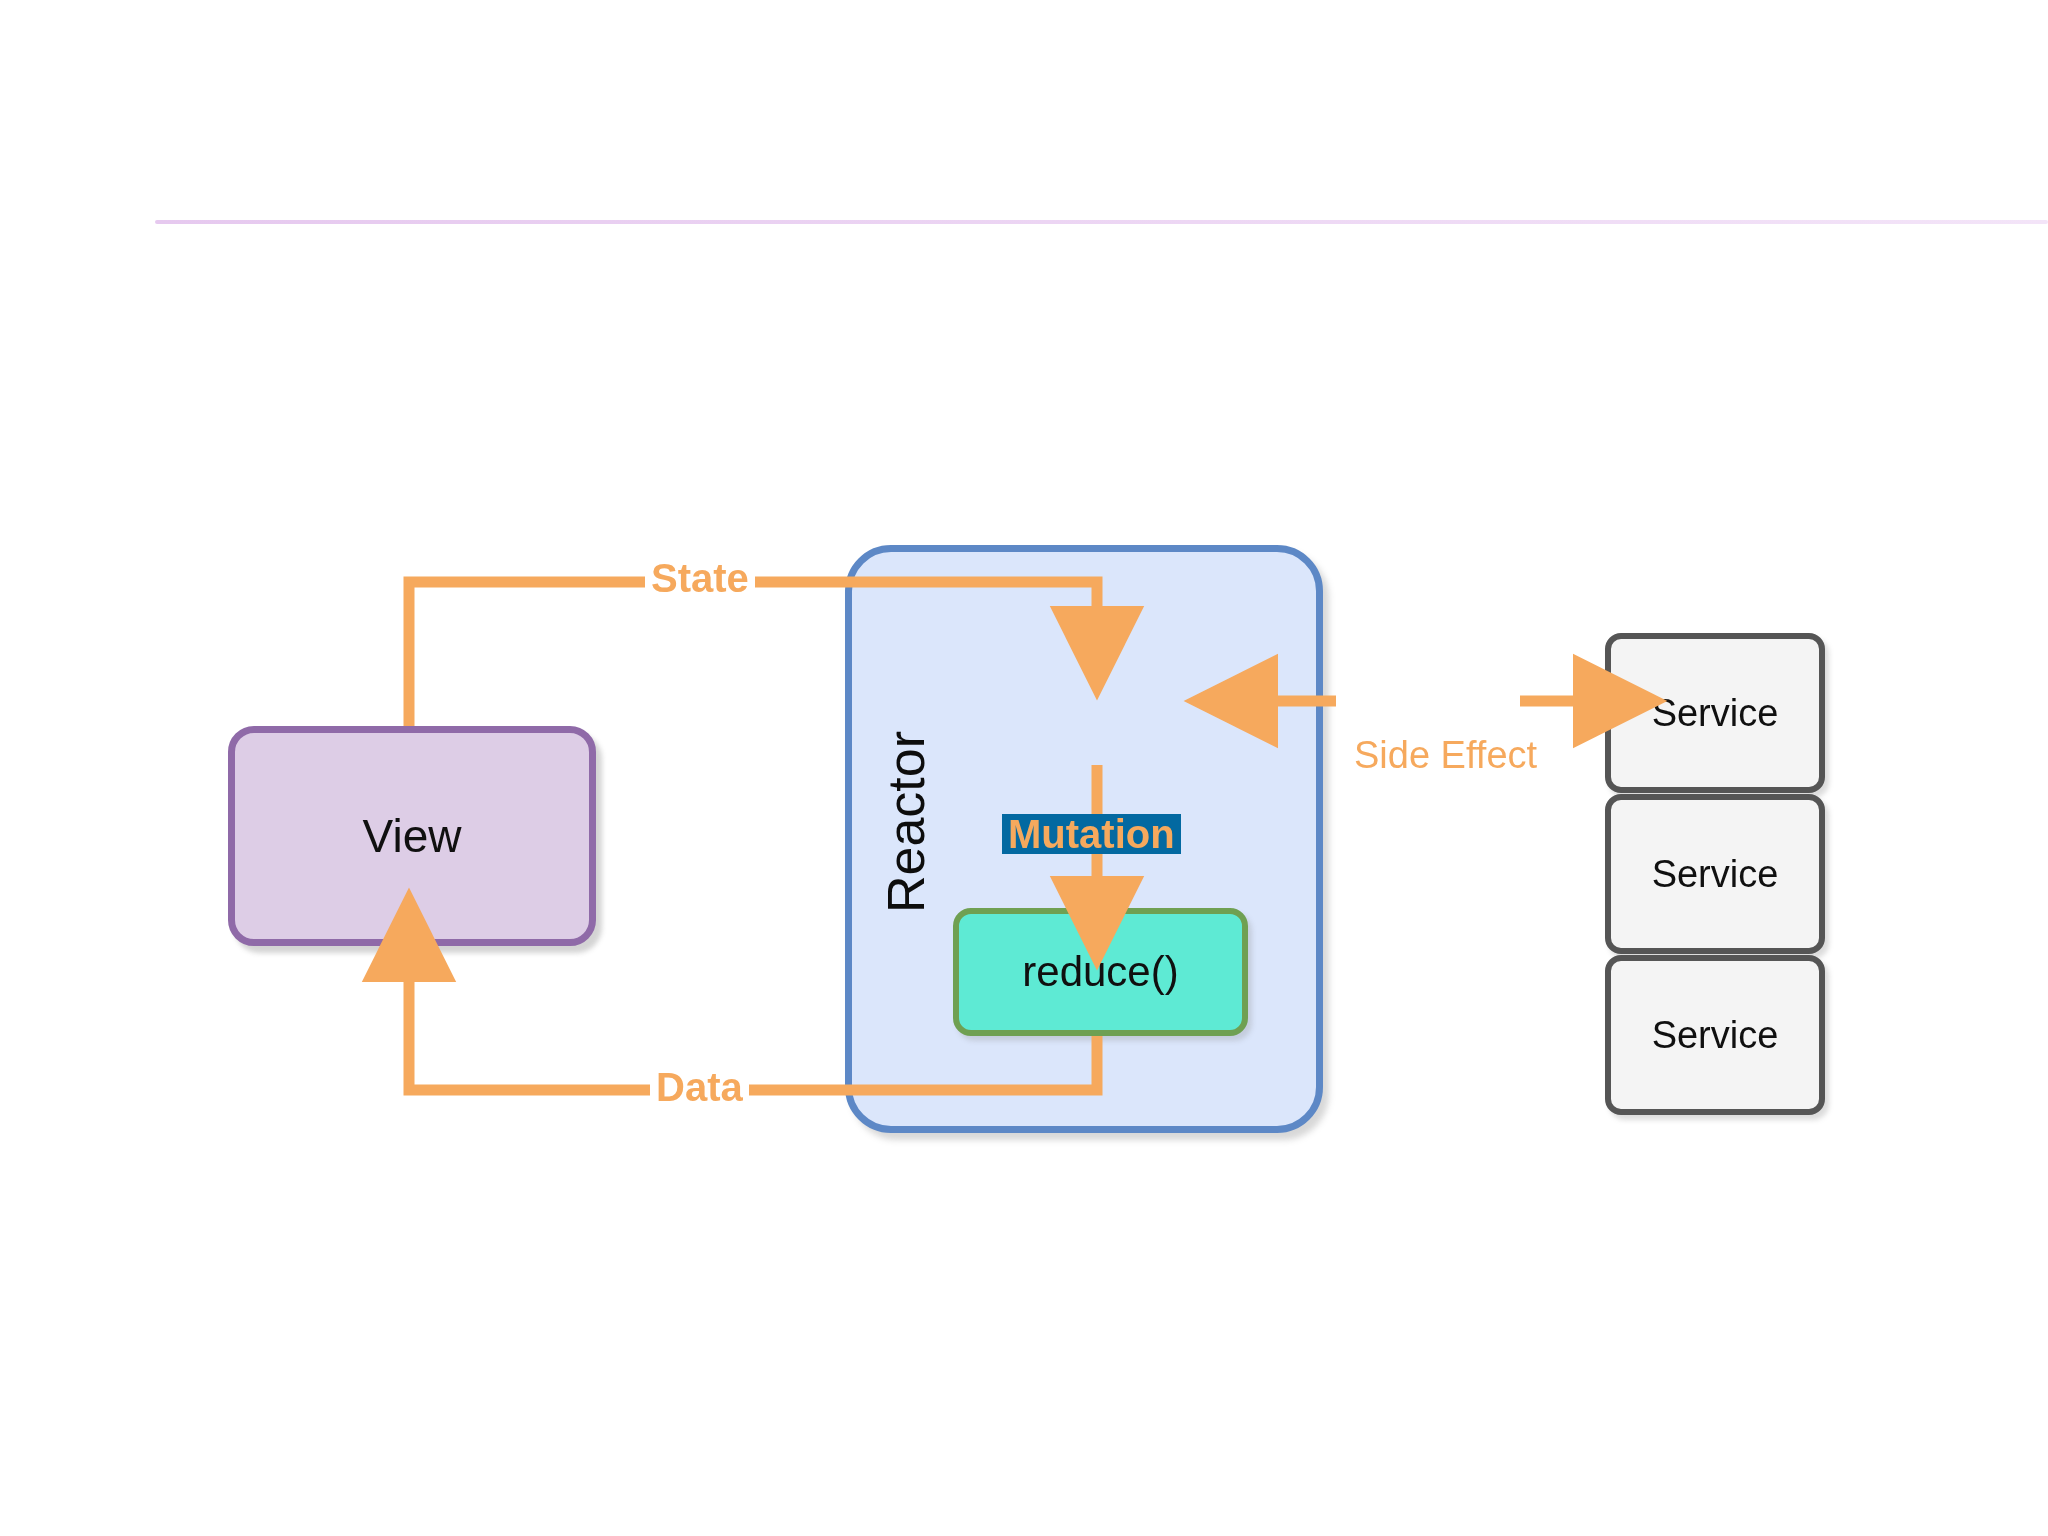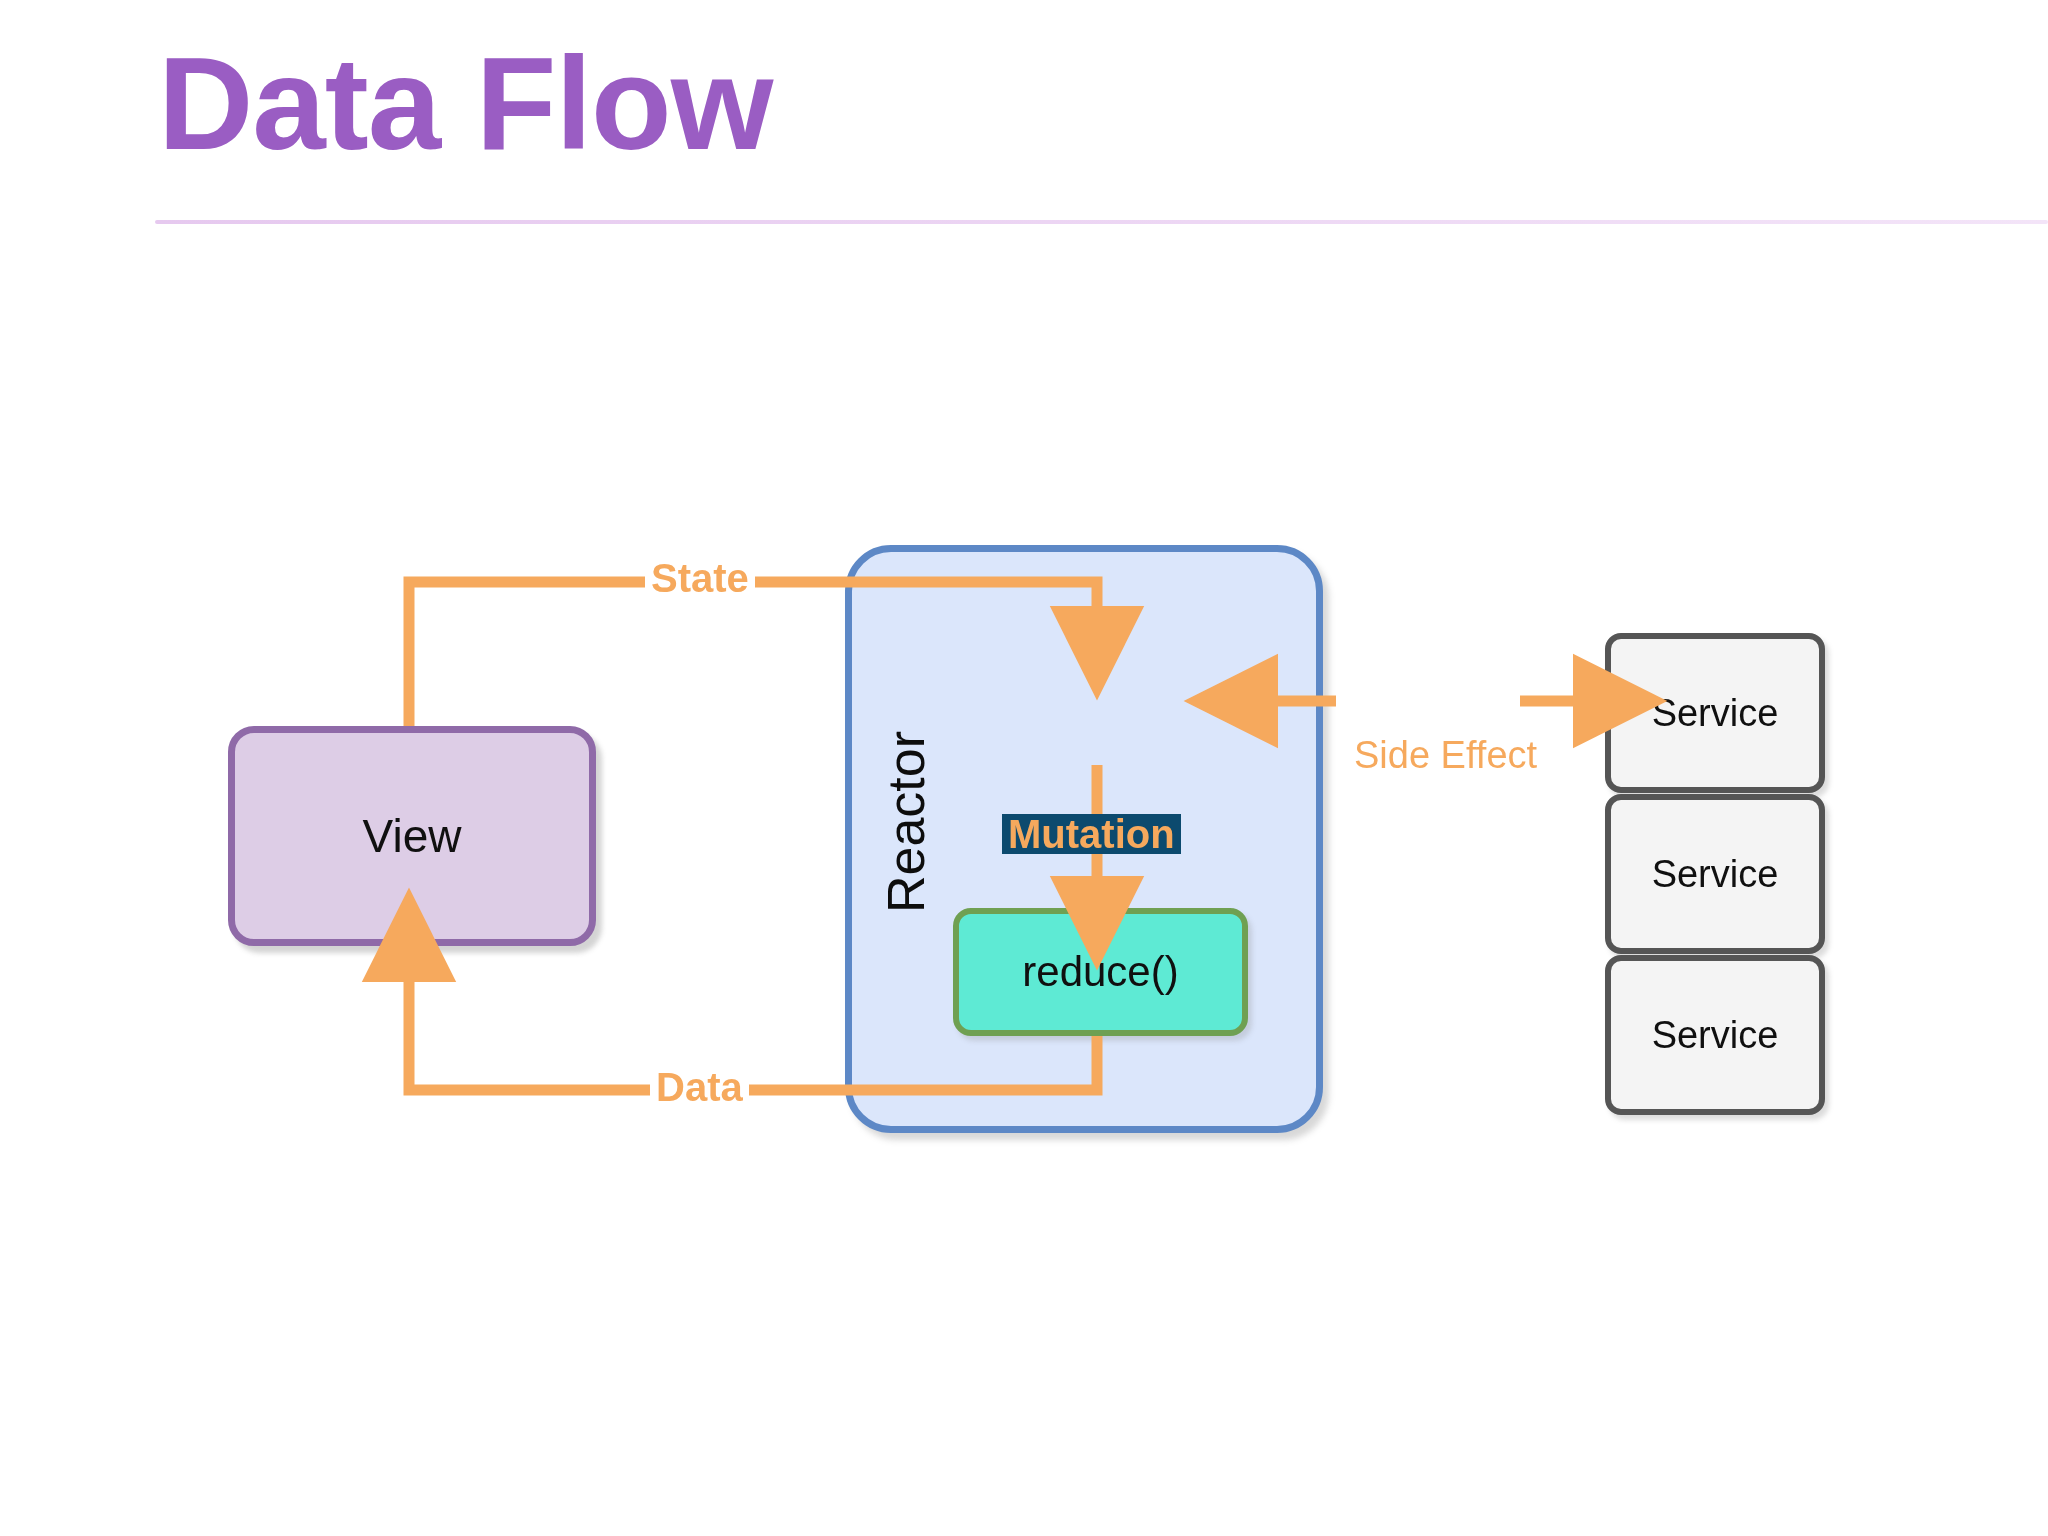--- a/index.html
+++ b/index.html
@@ -135,34 +135,33 @@
 
   .flow-label {
     position: absolute;
     z-index: 4;
     color: #f6a95d;
     white-space: nowrap;
     background: #ffffff;
     padding: 0 6px;
     line-height: 1;
   }
-  .flow-label.on-blue { background: #0c4a6e; }
+  .flow-label.on-blue { background: #0369a1; }
   .flow-label.bold { font-weight: bold; }
 
   #label-action   { left: 645px;  top: 558px;  font-size: 40px; }
   #label-state    { left: 650px;  top: 1067px; font-size: 40px; }
   #label-mutation { left: 1002px; top: 814px;  font-size: 40px; }
   #label-sideeffect { left: 1348px; top: 688px; font-size: 38px; background: #ffffff; margin-top: 48px; }
 </style>
 </head>
 <body>
 
 <div id="stage">
 
-  <div id="page-title">Data Flow</div>
   <div id="title-rule"></div>
 
   <svg id="wires" viewBox="0 0 2048 1536" xmlns="http://www.w3.org/2000/svg">
     <defs>
       <marker id="ah" markerWidth="9" markerHeight="9" refX="2.2" refY="4.5" orient="auto">
         <path d="M0,0.2 L8.6,4.5 L0,8.8 Z" fill="#f6a95d"></path>
       </marker>
     </defs>
 
     <path d="M 409,726 L 409,582 L 1097,582 L 1097,630" fill="none" stroke="#f6a95d" stroke-width="11" stroke-linecap="butt" stroke-linejoin="miter" marker-end="url(#ah)"></path>

